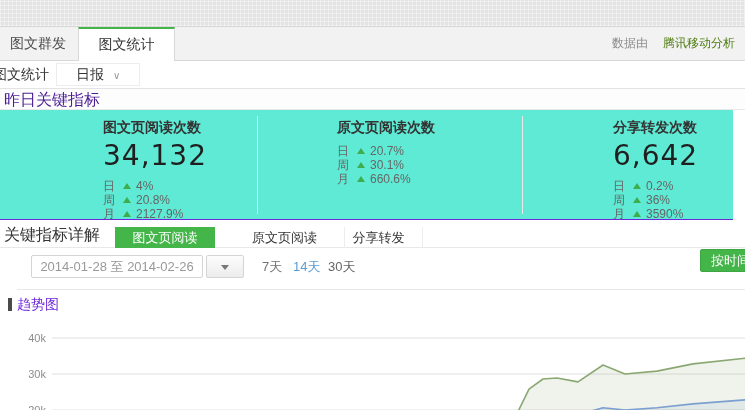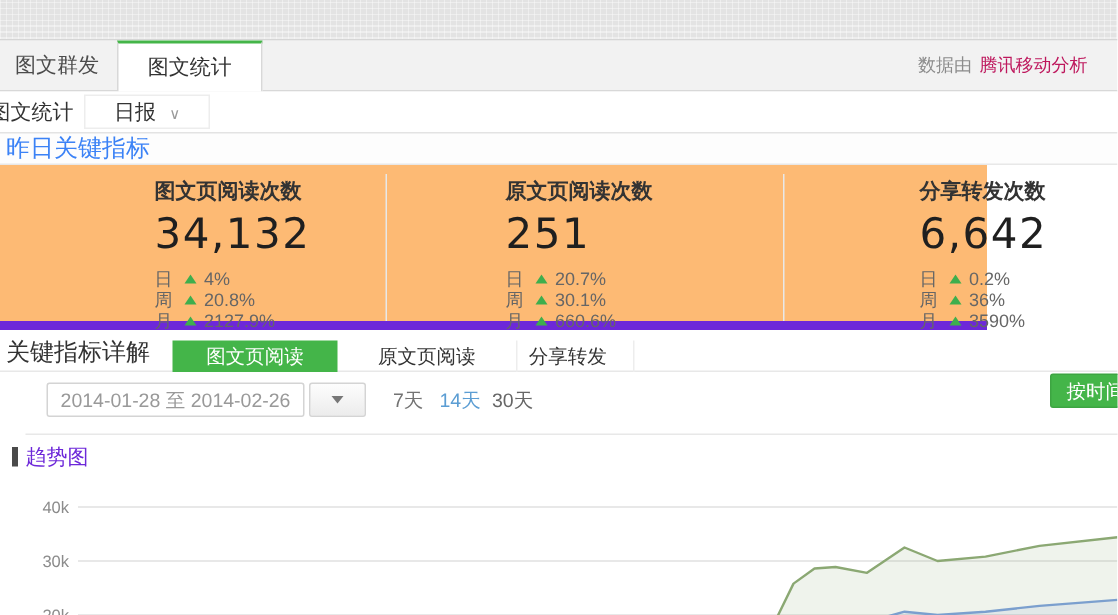--- a/index.html
+++ b/index.html
@@ -29,41 +29,41 @@
   .tab-selected {
     position:absolute; left:78px; top:0; width:97px; height:34px;
     background:#fff; border:1px solid #d8d8d8; border-bottom:none;
     border-top:2px solid #44b549;
     text-align:center; line-height:30px; font-size:14px; color:#333;
   }
   .data-source {
     position:absolute; top:0; left:612px; width:160px; height:33px; line-height:33px;
     font-size:12px; color:#8c8c8c; white-space:nowrap;
   }
-  .data-source a { color:#be185d; text-decoration:none; margin-left:5px; }
+  .data-source a { color:#4d7c0f; text-decoration:none; margin-left:15px; }
   
   .toolbar { position:absolute; left:0; top:61px; width:745px; height:27px; background:#fff; }
   .toolbar .page-title {
     position:absolute; left:-7px; top:5px; font-size:14px; color:#333;
   }
   .report-select {
     position:absolute; left:56px; top:2px; height:23px; padding:0 19px;
     border:1px solid #ededed; font-size:14px; color:#333; line-height:21px;
     background:#fff; cursor:pointer;
   }
   .report-select .chev { font-size:10px; color:#999; margin-left:5px; }
   
   .metrics-header {
     position:absolute; left:0; top:88px; width:745px; height:22px;
     border-top:1px solid #e3e3e3; border-bottom:1px solid #e8e8e8;
-    font-size:16px; color:#3b82f6; padding-left:4px; line-height:22px; background:#fdfdfd;
+    font-size:16px; color:#4c1d95; padding-left:4px; line-height:22px; background:#fdfdfd;
   }
   .cards-panel {
-    position:absolute; left:0; top:110px; width:658px; height:110px;
-    background:#fdba74; border-bottom:6px solid #6d28d9;
+    position:absolute; left:0; top:110px; width:733px; height:110px;
+    background:#5eead4; border-bottom:1px solid #6d28d9;
   }
   .v-div { position:absolute; top:6px; height:98px; width:1px; background:#e8e8e8; }
   .v-div.d1 { left:257px; } .v-div.d2 { left:522px; }
   .card { position:absolute; top:9px; }
   .card.c1 { left:103px; } .card.c2 { left:337px; } .card.c3 { left:613px; }
   .card-title { font-size:14px; font-weight:bold; color:#333; }
   .card-value { font-size:28px; color:#1f1f1f; letter-spacing:1px; margin-top:2px;
                 font-family:"DejaVu Sans","Liberation Sans",sans-serif; }
   .card-rows { margin-top:7px; }
   .card-row { font-size:12px; color:#666; line-height:14px; height:14px; white-space:nowrap; }
@@ -73,21 +73,21 @@
     border-left:4px solid transparent; border-right:4px solid transparent;
     border-bottom:6px solid #3eae4d;
   }
   .card-row .delta { color:#666; }
   
   .detail-header { position:absolute; left:0; top:222px; width:745px; height:26px;
     border-bottom:1px solid #e8e8e8; background:#fff; }
   .detail-title { position:absolute; left:4px; top:3px; font-size:16px; color:#333; }
   .mtab { position:absolute; top:5px; height:21px; line-height:21px; text-align:center;
     font-size:13px; color:#333; cursor:pointer; border-right:1px solid #ededed; }
-  .mtab.t1 { left:115px; width:110px; background:#44b549; color:#fff; border-right:none; }
+  .mtab.t1 { left:115px; width:100px; background:#44b549; color:#fff; border-right:none; }
   .mtab.t2 { left:225px; width:120px; }
   .mtab.t3 { left:335px; width:88px; }
   
   .filter-row { position:absolute; left:17px; top:248px; width:745px; height:42px;
     border-bottom:1px solid #e8e8e8; background:#fff; }
   .date-box {
     position:absolute; left:14px; top:7px; width:172px; height:23px;
     border:1px solid #d4d4d4; border-radius:2px; background:#fff;
     font-size:13px; color:#999; text-align:center; line-height:21px; cursor:pointer;
   }
@@ -156,21 +156,20 @@
         <span class="lbl">周</span><span class="up-arrow"></span><span class="delta">20.8%</span>
       </div>
       <div class="card-row">
         <span class="lbl">月</span><span class="up-arrow"></span><span class="delta">2127.9%</span>
       </div>
     </div>
   </div>
 
   <div class="card c2">
     <div class="card-title">原文页阅读次数</div>
-    <div class="card-value">251</div>
     <div class="card-rows">
       <div class="card-row">
         <span class="lbl">日</span><span class="up-arrow"></span><span class="delta">20.7%</span>
       </div>
       <div class="card-row">
         <span class="lbl">周</span><span class="up-arrow"></span><span class="delta">30.1%</span>
       </div>
       <div class="card-row">
         <span class="lbl">月</span><span class="up-arrow"></span><span class="delta">660.6%</span>
       </div>

